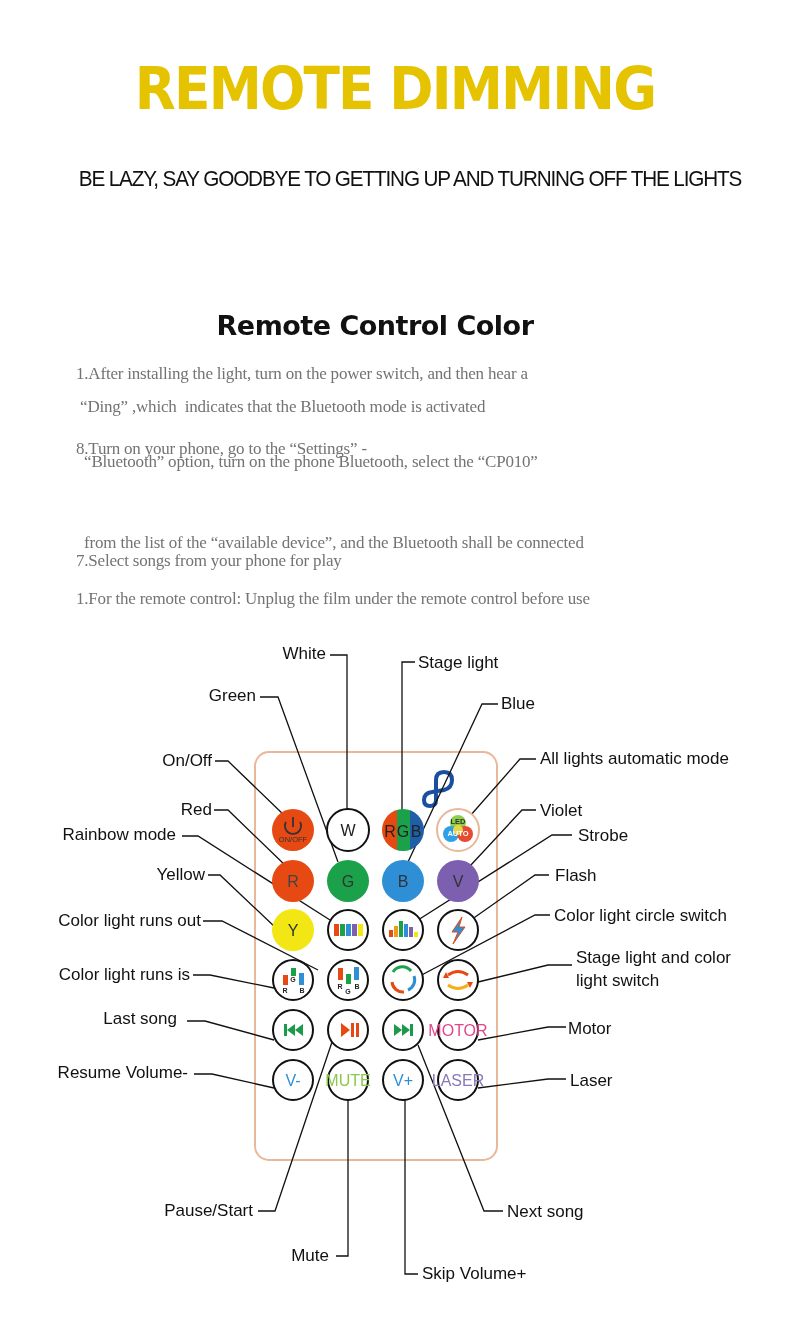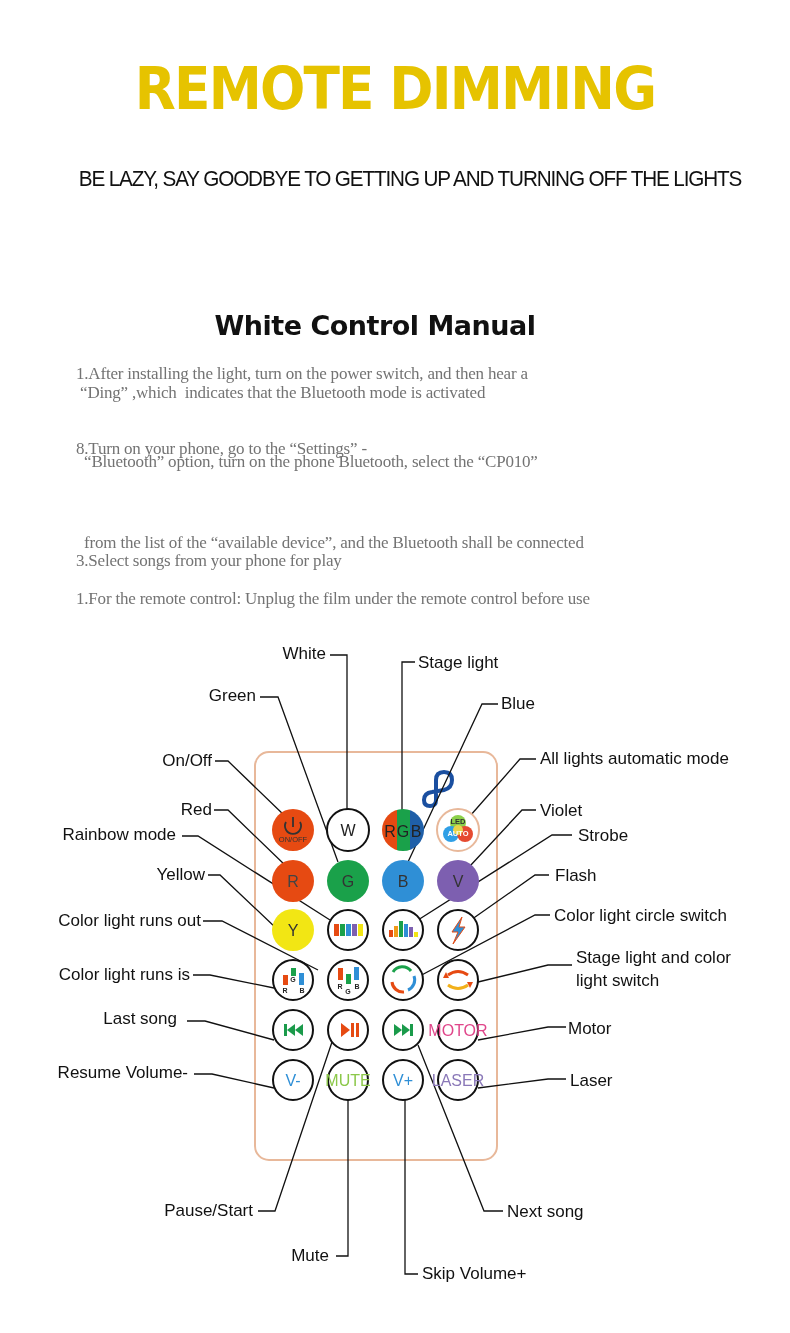--- a/index.html
+++ b/index.html
@@ -21,28 +21,28 @@
     .lbl { font-size: 17px; fill: #111; }
     .lead { stroke: #111; stroke-width: 1.3; fill: none; }
     .btn-ring { fill: #fff; stroke: #111; stroke-width: 2; }
     .btn-text { font-size: 16px; text-anchor: middle; dominant-baseline: central; }
   </style>
 </head>
 <body>
 
 <div class="title">REMOTE DIMMING</div>
 <div class="subtitle">BE LAZY, SAY GOODBYE TO GETTING UP AND TURNING OFF THE LIGHTS</div>
-<div class="manual-title">White Control Manual</div>
+<div class="manual-title">Remote Control Color</div>
 
 <div class="step" style="top:364px">1.After installing the light, turn on the power switch, and then hear a</div>
-<div class="step" style="top:383px"> “Ding” ,which  indicates that the Bluetooth mode is activated</div>
+<div class="step" style="top:397px"> “Ding” ,which  indicates that the Bluetooth mode is activated</div>
 <div class="step" style="top:439px">8.Turn on your phone, go to the “Settings” -</div>
 <div class="step" style="top:452px">  “Bluetooth” option, turn on the phone Bluetooth, select the “CP010”</div>
 <div class="step" style="top:533px">  from the list of the “available device”, and the Bluetooth shall be connected</div>
-<div class="step" style="top:551px">3.Select songs from your phone for play</div>
+<div class="step" style="top:551px">7.Select songs from your phone for play</div>
 <div class="step" style="top:589px">1.For the remote control: Unplug the film under the remote control before use</div>
 
 <svg id="diagram" viewBox="0 620 790 713">
 
   <rect x="255" y="752" width="242" height="408" rx="14" ry="14" fill="#fff" stroke="#e8b89a" stroke-width="2"></rect>
 
   <g fill="none" stroke="#1a4fa0" stroke-width="4">
     <path d="M436 783 L436 800 Q436 806 430 806 Q424 806 424 800 Q424 793 432 792 L444 790 Q452 788 452 780 Q452 772 444 772 Q436 772 436 780 L436 783"></path>
   </g>
 

